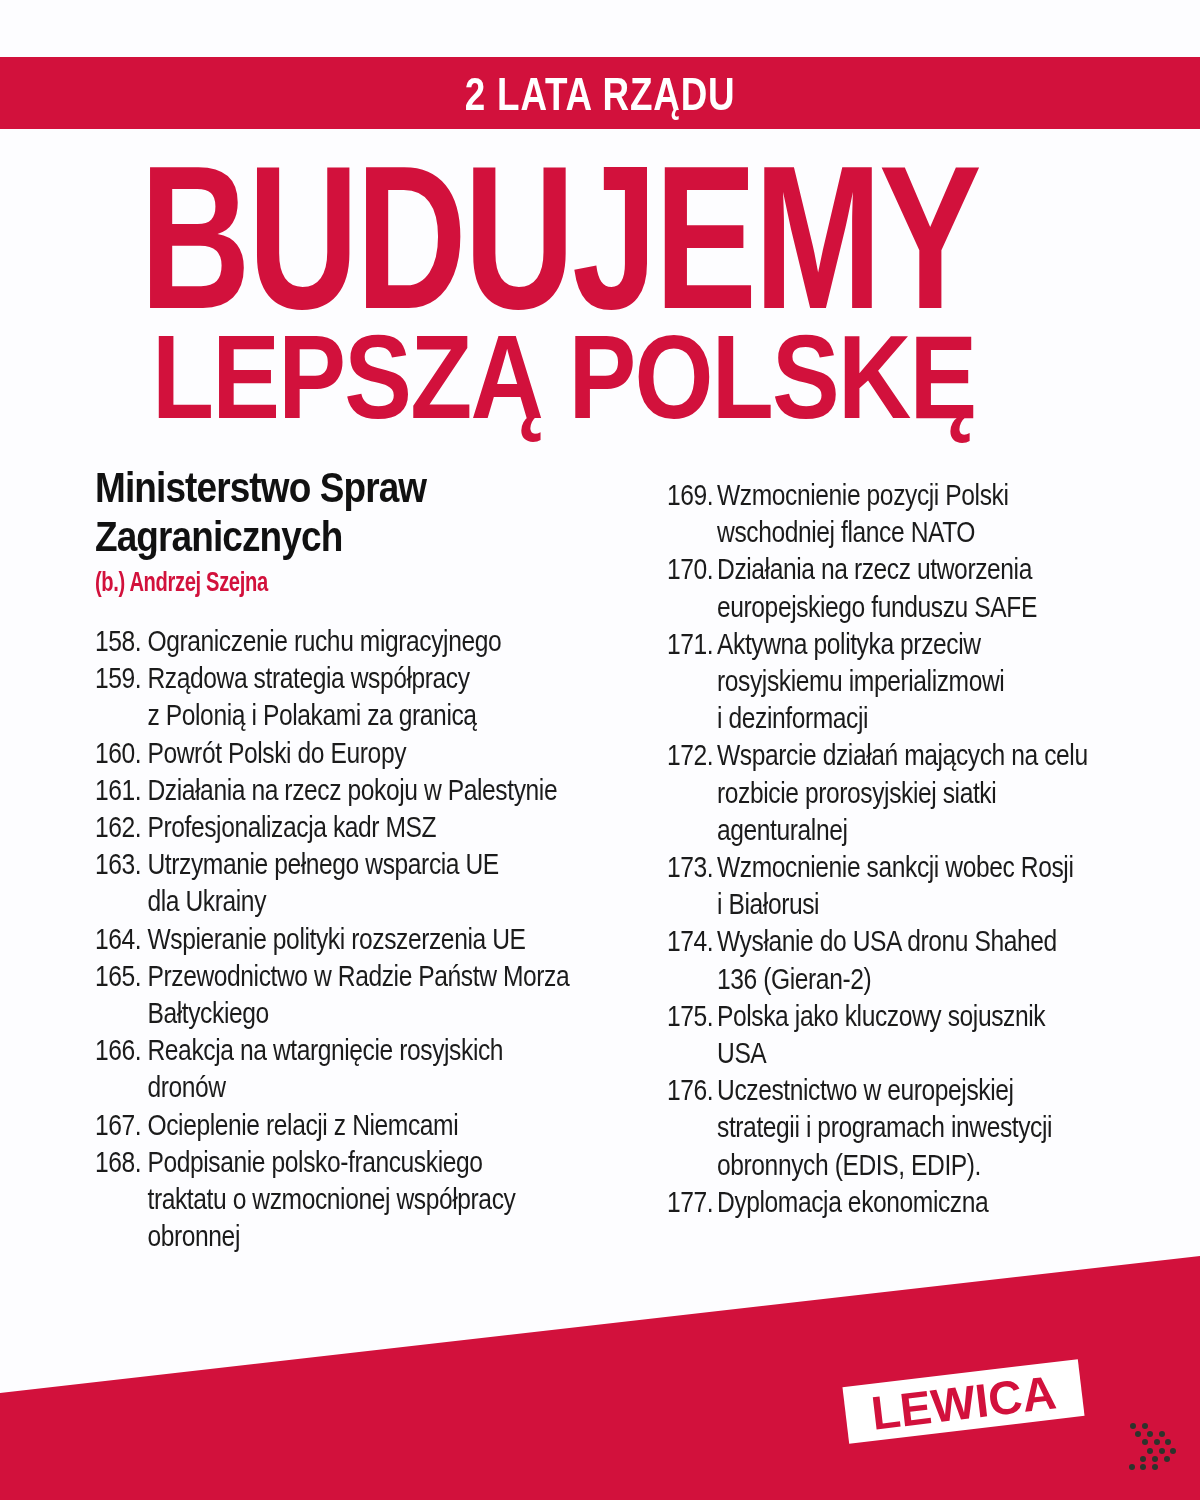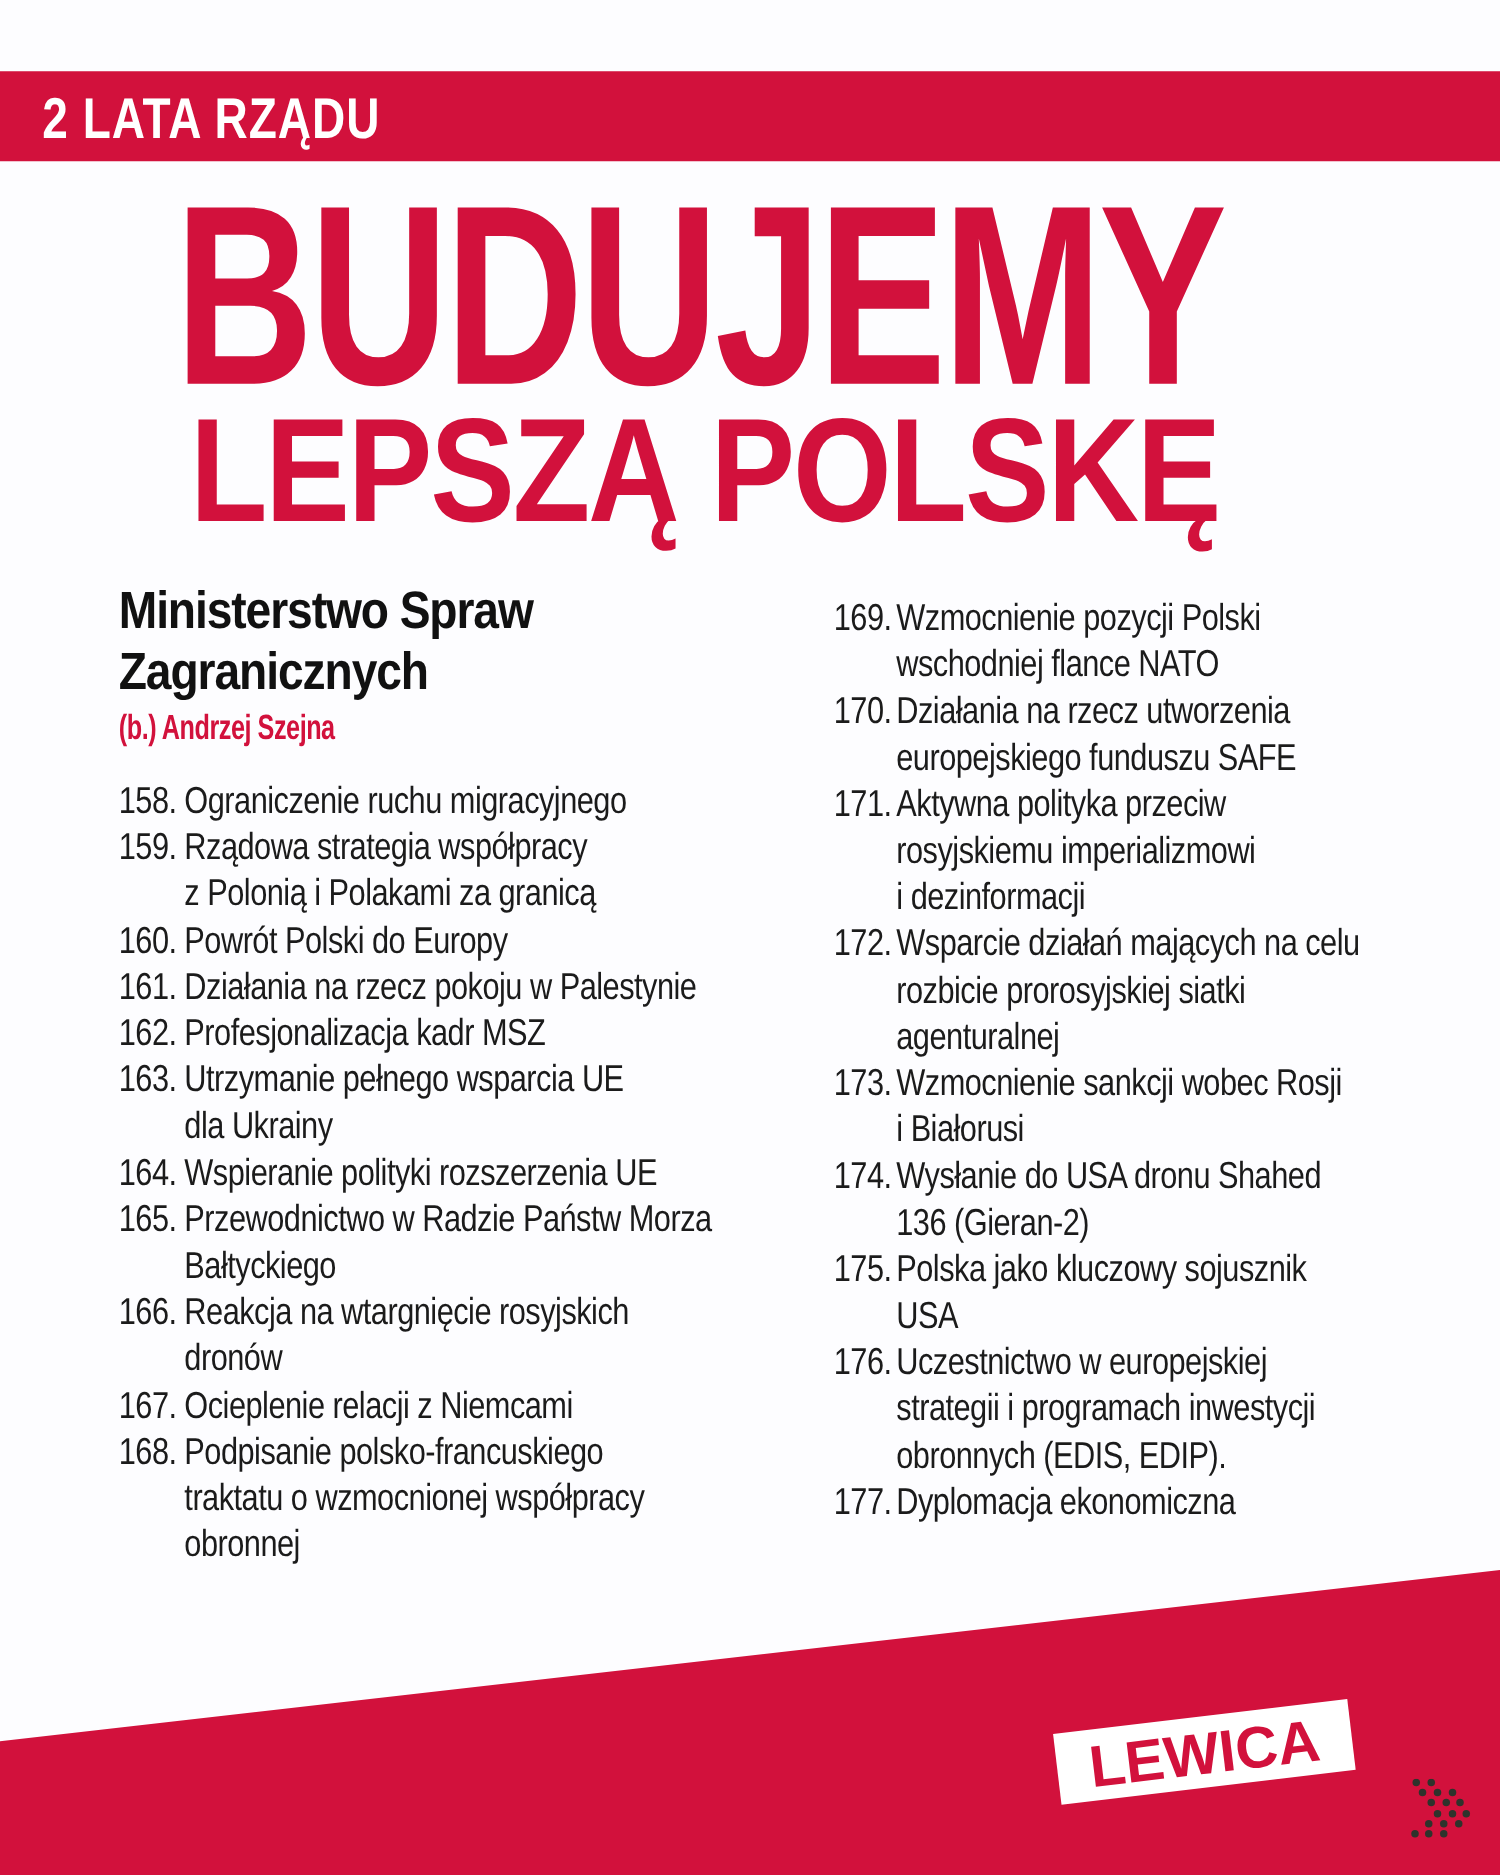--- a/index.html
+++ b/index.html
@@ -4,21 +4,21 @@
 <style>
   html,body{margin:0;padding:0;background:#e9e9e9;}
   .page{
     position:relative;width:1200px;height:1500px;margin:0 auto;
     background:var(--paper,#FDFDFF);overflow:hidden;
     font-family:"Liberation Sans",sans-serif;
   }
   
   .band{position:absolute;left:0;top:57px;width:1200px;height:72px;background:var(--red,#D2113C);}
   .band-label{
-    display:block;width:100%;height:72px;line-height:74px;text-align:left;
+    display:block;width:100%;height:72px;line-height:74px;text-align:center;
     color:#fff;font-size:46px;font-weight:bold;white-space:nowrap;
   }
   .band-label>span{display:inline-block;transform:scaleX(0.80);transform-origin:50% 50%;letter-spacing:1px;}
   
   .title1{position:absolute;left:0;top:134px;width:969px;text-align:center;
     font-size:205px;line-height:1;font-weight:bold;color:var(--red,#D2113C);white-space:nowrap;}
   .title1>span{display:inline-block;transform:scaleX(0.75);transform-origin:50% 50%;letter-spacing:-4px;}
   .title2{position:absolute;left:0;top:318px;width:1128px;text-align:center;
     font-size:118px;line-height:1;font-weight:bold;color:var(--red,#D2113C);white-space:nowrap;}
   .title2>span{display:inline-block;transform:scaleX(0.86);transform-origin:50% 50%;letter-spacing:-2px;}

